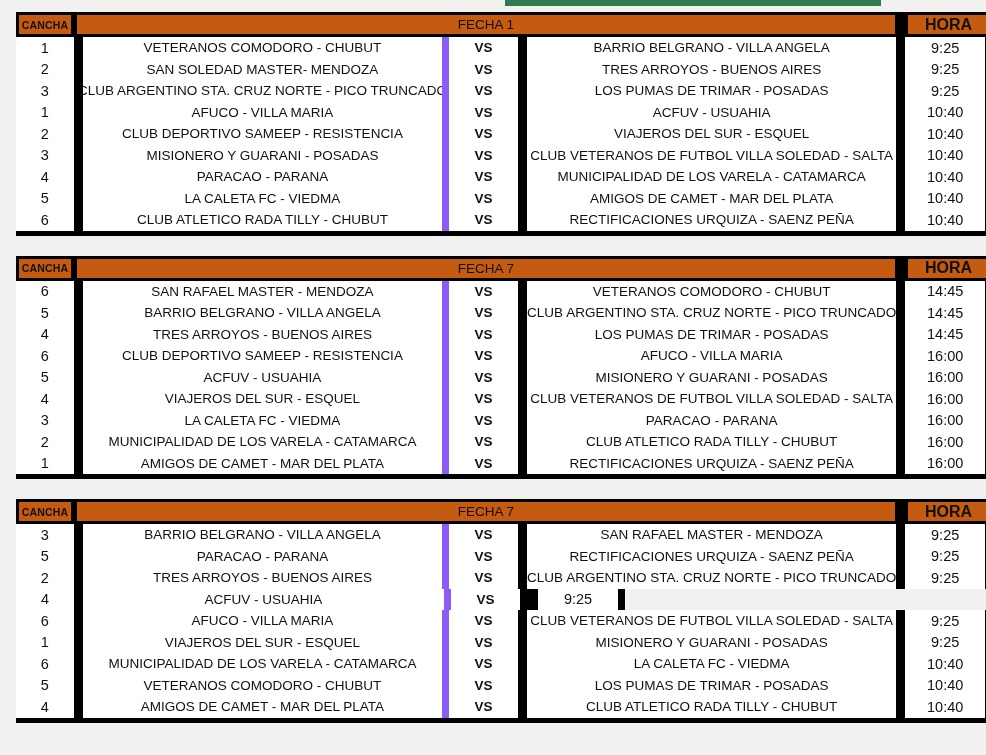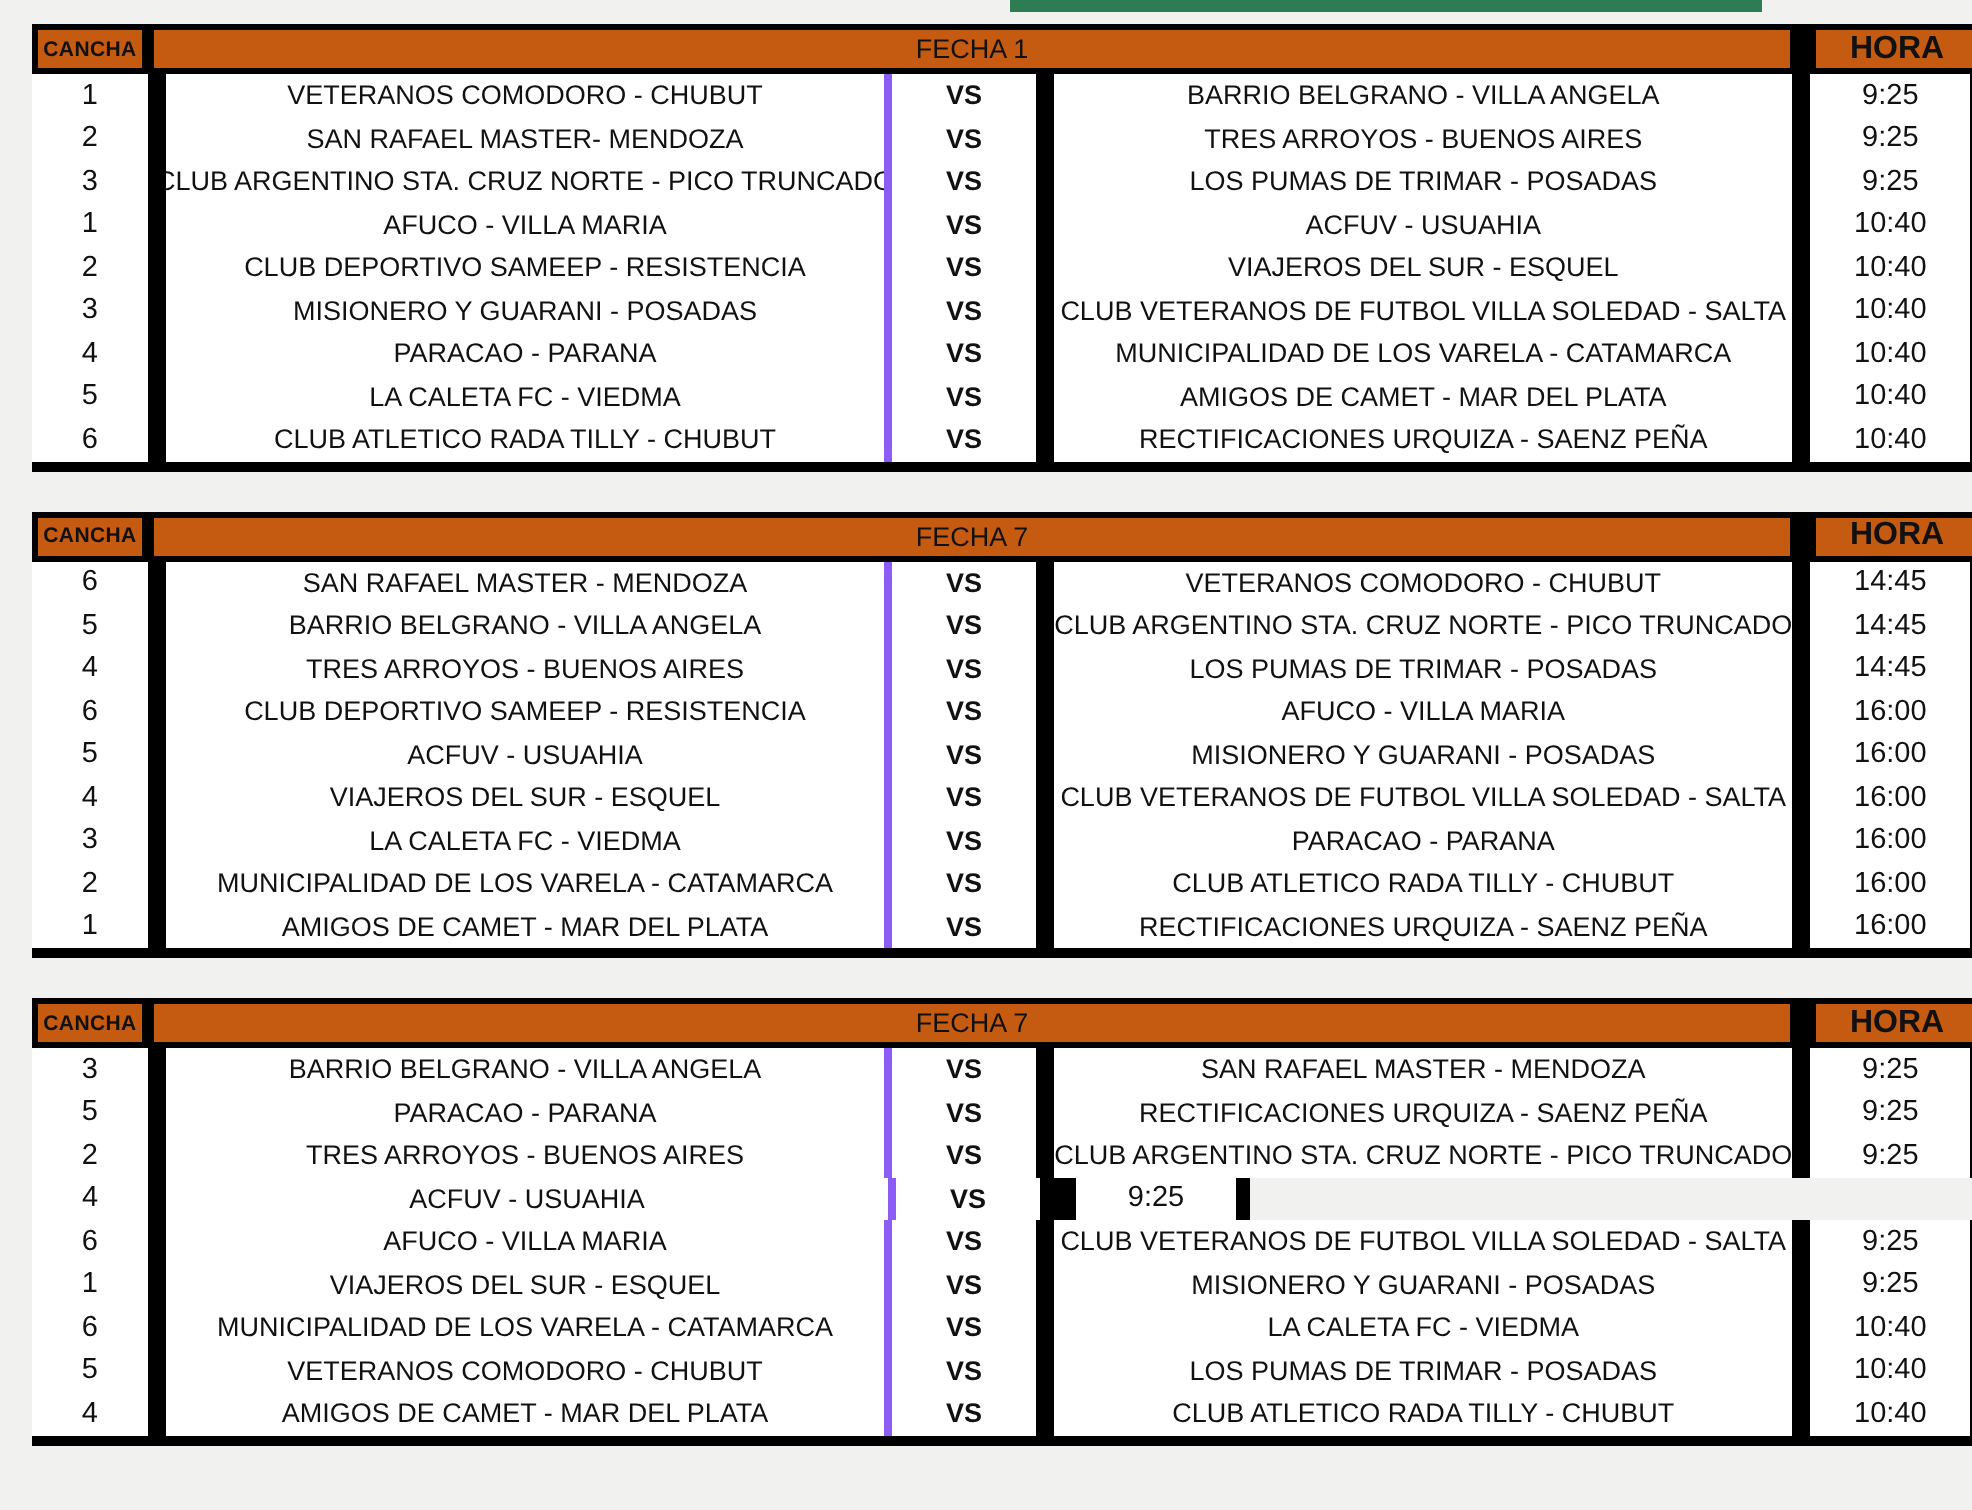--- a/index.html
+++ b/index.html
@@ -43,21 +43,21 @@
     display: flex; align-items: center; justify-content: center;
     font-weight: bold; font-size: 16px;
   }
   .row { display: flex; height: 21.5px; }
   .row > div {
     display: flex; align-items: center; justify-content: center;
     background: #fff; white-space: nowrap; overflow: hidden;
   }
   .c-cancha { width: 58px;  font-size: 14.5px; }
   .c-home   { width: 370px; border-left: 9px solid #000; font-size: 13.5px; }
-  .c-vs     { width: 85px;  border-left: 4px solid #8b5cf6; border-right: 9px solid #000;
+  .c-vs     { width: 85px;  border-left: 7px solid #8b5cf6; border-right: 9px solid #000;
               font-weight: bold; font-size: 13.5px; }
   .c-away   { width: 371px; font-size: 13.5px; }
   .c-hora   { width: 96px;  border-left: 9px solid #000; border-right: 7px solid #000;
               font-size: 14.5px; }
 </style>
 </head>
 <body style="background: rgb(241, 241, 239);">
 
 <div class="green-strip"></div>
 <div id="tables">
@@ -71,21 +71,21 @@
   <div class="row">
     <div class="c-cancha">1</div>
     <div class="c-home">VETERANOS COMODORO - CHUBUT</div>
     <div class="c-vs">VS</div>
     <div class="c-away">BARRIO BELGRANO - VILLA ANGELA</div>
     <div class="c-hora">9:25</div>
   </div>
 
   <div class="row">
     <div class="c-cancha">2</div>
-    <div class="c-home">SAN RAFAEL MASTER- MENDOZA</div>
+    <div class="c-home">SAN SOLEDAD MASTER- MENDOZA</div>
     <div class="c-vs">VS</div>
     <div class="c-away">TRES ARROYOS - BUENOS AIRES</div>
     <div class="c-hora">9:25</div>
   </div>
 
   <div class="row">
     <div class="c-cancha">3</div>
     <div class="c-home">CLUB ARGENTINO STA. CRUZ NORTE - PICO TRUNCADO</div>
     <div class="c-vs">VS</div>
     <div class="c-away">LOS PUMAS DE TRIMAR - POSADAS</div>

